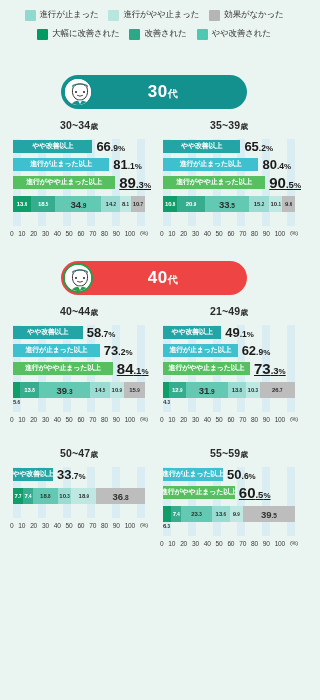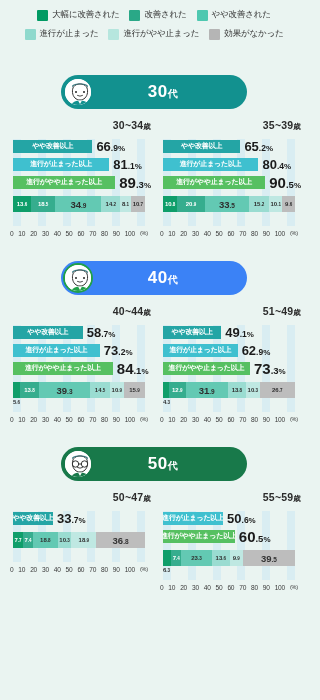--- a/index.html
+++ b/index.html
@@ -37,21 +37,21 @@
   .pill-title {
     color: #fff; font-size: 17px; font-weight: bold; letter-spacing: 0.5px;
     padding-left: 18px;
   }
   .pill-title .suffix { font-size: 10px; font-weight: bold; }
 
   
   .panels { display: flex; gap: 0px; padding: 0 4px; margin-top: 10px; }
   .panel { width: 50%; padding: 0 3px; }
   .panel-title {
-    text-align: right; font-size: 10.5px; font-weight: bold;
+    text-align: center; font-size: 10.5px; font-weight: bold;
     color: #2b2b2b; margin-bottom: 7px; letter-spacing: 0.2px;
   }
   .panel-title .small { font-size: 7.5px; }
 
   .plot { position: relative; }
   .gridbg {
     position: absolute; left: 6px; right: 6px; top: 0; bottom: 0;
     display: flex; justify-content: space-between; pointer-events: none;
   }
   .gridbg span { width: 8px; background: #d9edf2; }
@@ -65,21 +65,21 @@
     height: 13px; display: flex; align-items: center; justify-content: center;
     color: #fff; font-size: 7px; font-weight: bold; letter-spacing: -0.2px;
     white-space: nowrap; overflow: hidden;
   }
   .sumval {
     margin-left: 4px; font-size: 13px; font-weight: bold; color: #1b1b1b;
     white-space: nowrap; line-height: 1;
   }
   .sumval .dec { font-size: 8.5px; }
   .sumval .pct { font-size: 8px; }
-  .sumrow.big .sumval { font-size: 15px; }
+  .sumrow.big .sumval { font-size: 15px; text-decoration: underline; }
   .sumrow.big .sumval .dec { font-size: 9.5px; }
 
   
   .stackwrap { position: relative; margin-top: 7px; padding-left: 6px; padding-right: 6px; height: 30px; }
   .stack { display: flex; height: 16px; width: 100%; }
   .seg {
     display: flex; align-items: center; justify-content: center;
     font-size: 6px; font-weight: bold; color: #ffffff;
     overflow: visible; white-space: nowrap; position: relative;
   }
@@ -104,44 +104,44 @@
   }
   .axis span { white-space: nowrap; }
 </style>
 </head>
 <body>
 
 <div class="page">
   <div class="legend" id="legend">
       <div class="legend-row">
         <div class="legend-item">
+          <span class="legend-swatch" style="background: rgb(143, 217, 205);"></span>
+          <span class="legend-label">進行が止まった</span>
+        </div>
+        <div class="legend-item">
+          <span class="legend-swatch" style="background: rgb(182, 230, 222);"></span>
+          <span class="legend-label">進行がやや止まった</span>
+        </div>
+        <div class="legend-item">
+          <span class="legend-swatch" style="background: rgb(181, 181, 181);"></span>
+          <span class="legend-label">効果がなかった</span>
+        </div>
+      </div>
+      <div class="legend-row">
+        <div class="legend-item">
           <span class="legend-swatch" style="background: rgb(0, 154, 99);"></span>
           <span class="legend-label">大幅に改善された</span>
         </div>
         <div class="legend-item">
           <span class="legend-swatch" style="background: rgb(42, 168, 135);"></span>
           <span class="legend-label">改善された</span>
         </div>
         <div class="legend-item">
           <span class="legend-swatch" style="background: rgb(78, 200, 176);"></span>
           <span class="legend-label">やや改善された</span>
-        </div>
-      </div>
-      <div class="legend-row">
-        <div class="legend-item">
-          <span class="legend-swatch" style="background: rgb(143, 217, 205);"></span>
-          <span class="legend-label">進行が止まった</span>
-        </div>
-        <div class="legend-item">
-          <span class="legend-swatch" style="background: rgb(182, 230, 222);"></span>
-          <span class="legend-label">進行がやや止まった</span>
-        </div>
-        <div class="legend-item">
-          <span class="legend-swatch" style="background: rgb(181, 181, 181);"></span>
-          <span class="legend-label">効果がなかった</span>
         </div>
       </div>
     </div>
   <div id="groups">
       <div class="group">
         <div class="pill-wrap">
           <div class="pill" style="background: rgb(18, 145, 143); color: rgb(18, 145, 143);">
             <div class="pill-avatar"><svg viewBox="0 0 30 30" width="30" height="30">
                 <rect width="30" height="30" fill="#fff"></rect>
                 <path d="M15 5 C9 5 7 9 7.5 13.5 C8 18 11 21 15 21 C19 21 22 18 22.5 13.5 C23 9 21 5 15 5 Z" fill="#fff" stroke="#333" stroke-width="1"></path>
@@ -287,21 +287,21 @@
               <span>80</span>
               <span>90</span>
               <span>100</span>
               <span style="font-size: 5.5px;">(%)</span>
             </div>
           </div>
         </div>
       </div>
       <div class="group">
         <div class="pill-wrap">
-          <div class="pill" style="background: #3b82f6; color: rgb(34, 160, 74);">
+          <div class="pill" style="background: #ef4444; color: rgb(34, 160, 74);">
             <div class="pill-avatar"><svg viewBox="0 0 30 30" width="30" height="30">
                 <rect width="30" height="30" fill="#fff"></rect>
                 <path d="M15 5 C9 5 7 9 7.5 13.5 C8 18 11 21 15 21 C19 21 22 18 22.5 13.5 C23 9 21 5 15 5 Z" fill="#fff" stroke="#333" stroke-width="1"></path>
                 <path d="M7 9 C8 4 22 4 23 9 L23 7 C22 3.5 8 3.5 7 7 Z" fill="#2b6f78"></path>
                 <circle cx="11" cy="13" r="1.1" fill="#333"></circle>
                 <circle cx="19" cy="13" r="1.1" fill="#333"></circle>
                 <path d="M12.5 16.5 Q15 18 17.5 16.5" fill="none" stroke="#333" stroke-width="0.9" stroke-linecap="round"></path>
                 <path d="M5 30 C5 24 10 21.5 15 21.5 C20 21.5 25 24 25 30 Z" fill="#22a04a"></path>
                 <path d="M13 21.5 L15 25 L17 21.5 Z" fill="#fff"></path>
               </svg></div>
@@ -370,21 +370,21 @@
               <span>50</span>
               <span>60</span>
               <span>70</span>
               <span>80</span>
               <span>90</span>
               <span>100</span>
               <span style="font-size: 5.5px;">(%)</span>
             </div>
           </div>
           <div class="panel">
-            <div class="panel-title"><span>51~49</span><span class="small">歳</span></div>
+            <div class="panel-title"><span>21~49</span><span class="small">歳</span></div>
             <div class="plot">
               <div class="gridbg">
                 <span></span>
                 <span></span>
                 <span></span>
                 <span></span>
                 <span></span>
                 <span></span>
               </div>
               <div class="sumrow">
@@ -439,36 +439,20 @@
               <span>70</span>
               <span>80</span>
               <span>90</span>
               <span>100</span>
               <span style="font-size: 5.5px;">(%)</span>
             </div>
           </div>
         </div>
       </div>
       <div class="group">
-        <div class="pill-wrap">
-          <div class="pill" style="background: rgb(24, 121, 74); color: rgb(24, 121, 74);">
-            <div class="pill-avatar"><svg viewBox="0 0 30 30" width="30" height="30">
-                <rect width="30" height="30" fill="#fff"></rect>
-                <path d="M15 5 C9 5 7 9 7.5 13.5 C8 18 11 21 15 21 C19 21 22 18 22.5 13.5 C23 9 21 5 15 5 Z" fill="#fff" stroke="#333" stroke-width="1"></path>
-                <path d="M7 9 C8 4 22 4 23 9 L23 7 C22 3.5 8 3.5 7 7 Z" fill="#2b6f78"></path>
-                <circle cx="10.5" cy="13" r="3.2" fill="none" stroke="#333" stroke-width="1"></circle>
-                <circle cx="19.5" cy="13" r="3.2" fill="none" stroke="#333" stroke-width="1"></circle>
-                <line x1="13.7" y1="13" x2="16.3" y2="13" stroke="#333" stroke-width="1"></line>
-                <path d="M12.5 16.5 Q15 18 17.5 16.5" fill="none" stroke="#333" stroke-width="0.9" stroke-linecap="round"></path>
-                <path d="M5 30 C5 24 10 21.5 15 21.5 C20 21.5 25 24 25 30 Z" fill="#18794a"></path>
-                <path d="M13 21.5 L15 25 L17 21.5 Z" fill="#fff"></path>
-              </svg></div>
-            <div class="pill-title"><span>50</span><span class="suffix">代</span></div>
-          </div>
-        </div>
         <div class="panels">
           <div class="panel">
             <div class="panel-title"><span>50~47</span><span class="small">歳</span></div>
             <div class="plot">
               <div class="gridbg">
                 <span></span>
                 <span></span>
                 <span></span>
                 <span></span>
                 <span></span>

